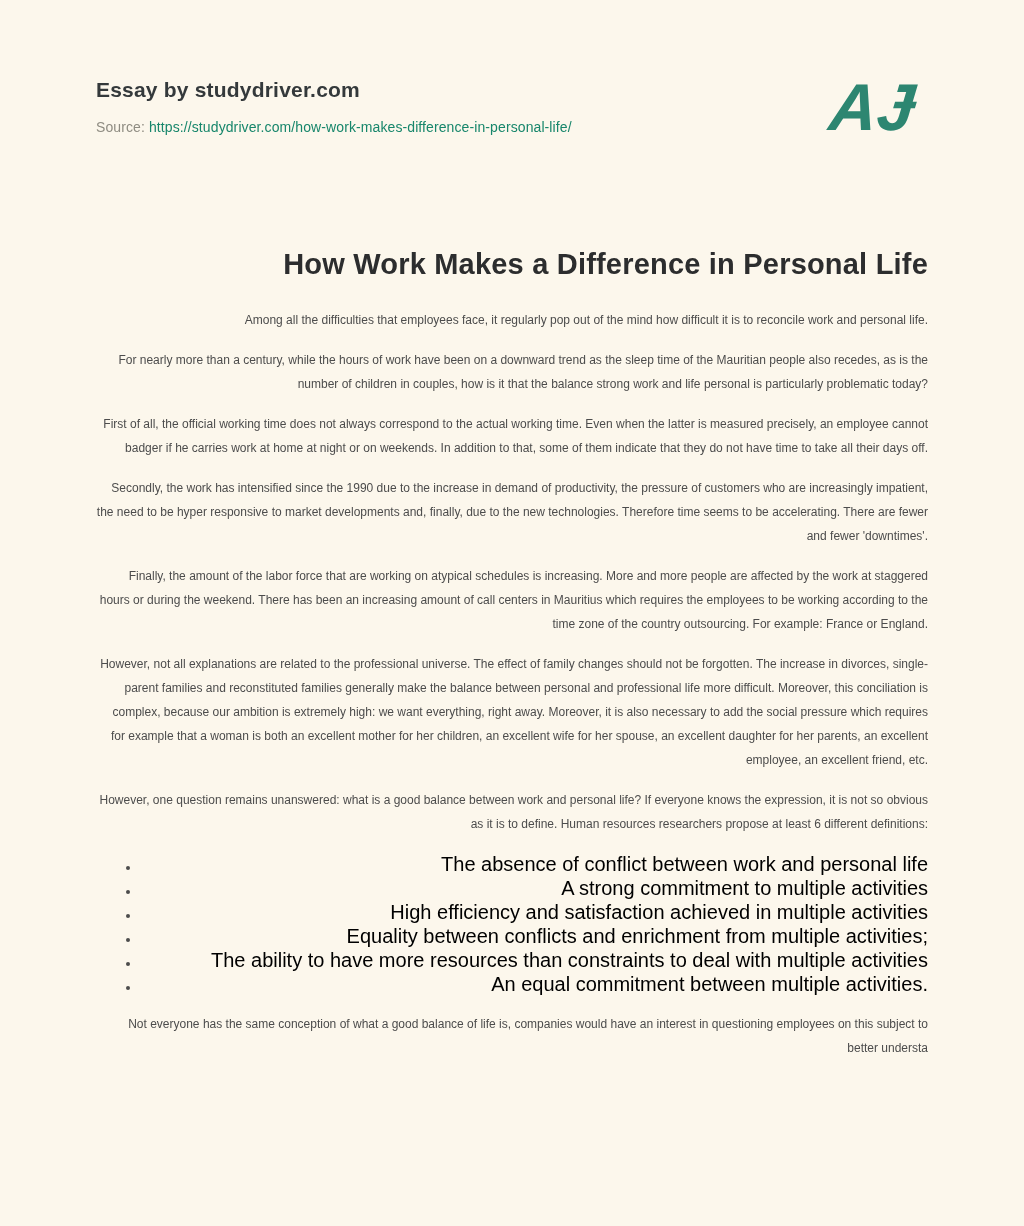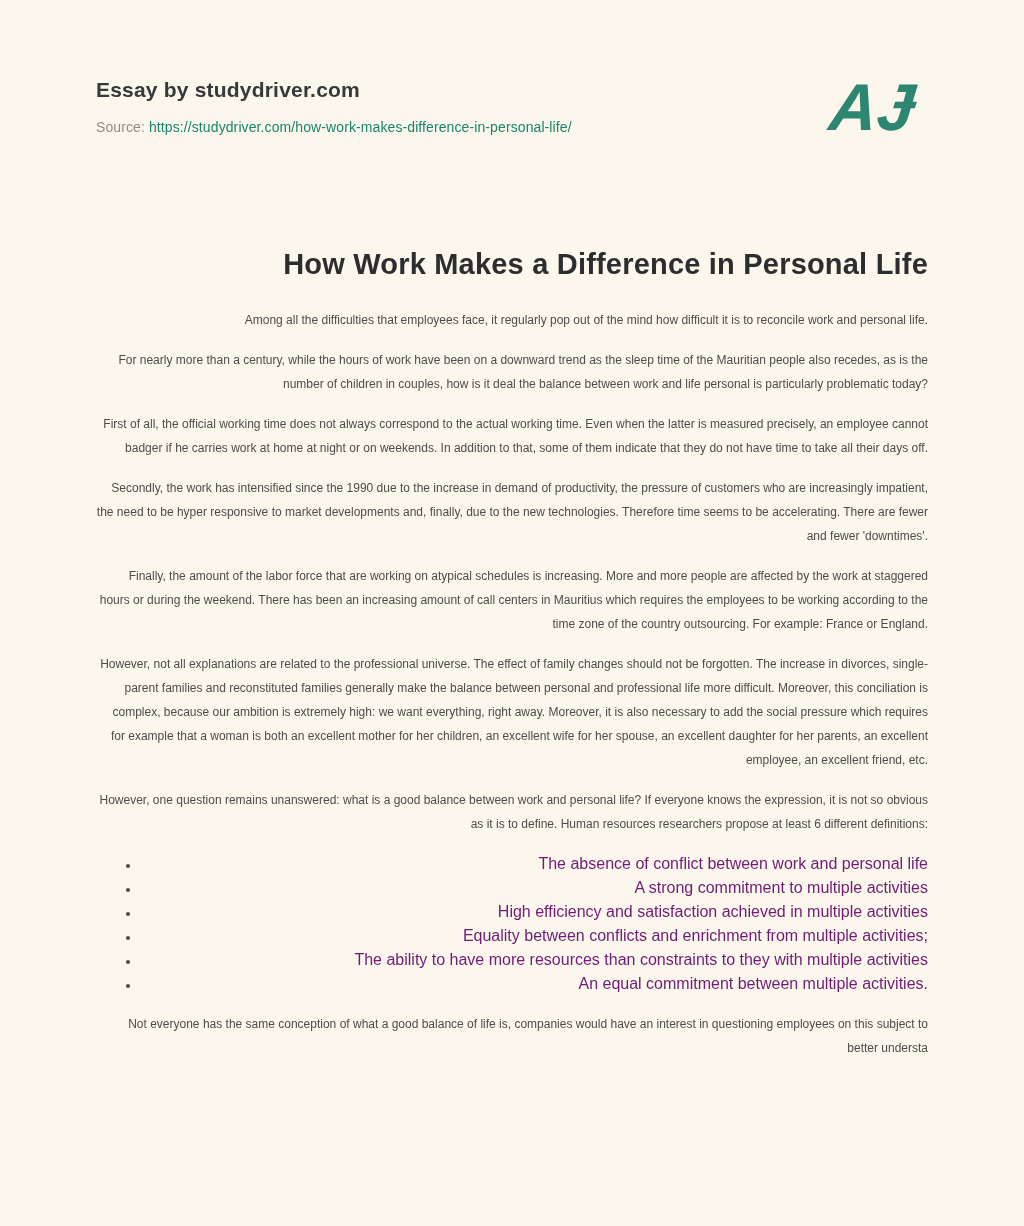--- a/index.html
+++ b/index.html
@@ -65,23 +65,23 @@
     color: #4c4c4c;
     max-width: 834px;
   }
   .article p:first-of-type { margin-top: 0; }
   .definitions-list {
     margin-top: 16px;
     padding-left: 44px;
     max-width: 834px;
   }
   .definitions-list li {
-    font-size: 16px;
+    font-size: 20px;
     line-height: 24px;
-    color: #701a75;
+    color: #000000;
     padding-left: 4px;
   }
   .definitions-list li::marker {
     color: #4c4c4c;
     font-size: 12px;
   }
 </style>
 </head>
 <body>
 
@@ -95,32 +95,32 @@
         <a class="source-link">https://studydriver.com/how-work-makes-difference-in-personal-life/</a>
       </div>
     </div>
     <div class="logo">AɈ</div>
   </div>
 
   <div class="article">
     <h1 class="article-title">How Work Makes a Difference in Personal Life</h1>
 
     <p>Among all the difficulties that employees face, it regularly pop out of the mind how difficult it is to reconcile work and personal life.</p>
-    <p>For nearly more than a century, while the hours of work have been on a downward trend as the sleep time of the Mauritian people also recedes, as is the number of children in couples, how is it deal the balance between work and life personal is particularly problematic today?</p>
+    <p>For nearly more than a century, while the hours of work have been on a downward trend as the sleep time of the Mauritian people also recedes, as is the number of children in couples, how is it that the balance strong work and life personal is particularly problematic today?</p>
     <p>First of all, the official working time does not always correspond to the actual working time. Even when the latter is measured precisely, an employee cannot badger if he carries work at home at night or on weekends. In addition to that, some of them indicate that they do not have time to take all their days off.</p>
     <p>Secondly, the work has intensified since the 1990 due to the increase in demand of productivity, the pressure of customers who are increasingly impatient, the need to be hyper responsive to market developments and, finally, due to the new technologies. Therefore time seems to be accelerating. There are fewer and fewer 'downtimes'.</p>
     <p>Finally, the amount of the labor force that are working on atypical schedules is increasing. More and more people are affected by the work at staggered hours or during the weekend. There has been an increasing amount of call centers in Mauritius which requires the employees to be working according to the time zone of the country outsourcing. For example: France or England.</p>
     <p>However, not all explanations are related to the professional universe. The effect of family changes should not be forgotten. The increase in divorces, single-parent families and reconstituted families generally make the balance between personal and professional life more difficult. Moreover, this conciliation is complex, because our ambition is extremely high: we want everything, right away. Moreover, it is also necessary to add the social pressure which requires for example that a woman is both an excellent mother for her children, an excellent wife for her spouse, an excellent daughter for her parents, an excellent employee, an excellent friend, etc.</p>
     <p>However, one question remains unanswered: what is a good balance between work and personal life? If everyone knows the expression, it is not so obvious as it is to define. Human resources researchers propose at least 6 different definitions:</p>
 
     <ul class="definitions-list">
       <li>The absence of conflict between work and personal life</li>
       <li>A strong commitment to multiple activities</li>
       <li>High efficiency and satisfaction achieved in multiple activities</li>
       <li>Equality between conflicts and enrichment from multiple activities;</li>
-      <li>The ability to have more resources than constraints to they with multiple activities</li>
+      <li>The ability to have more resources than constraints to deal with multiple activities</li>
       <li>An equal commitment between multiple activities.</li>
     </ul>
 
     <p>Not everyone has the same conception of what a good balance of life is, companies would have an interest in questioning employees on this subject to better understa</p>
   </div>
 
 </div>
 
 </body></html>

